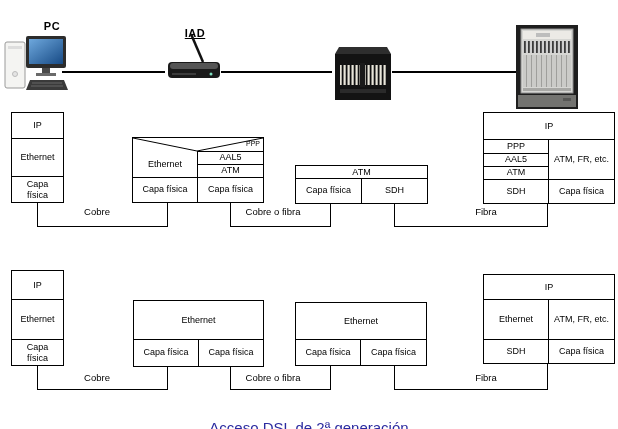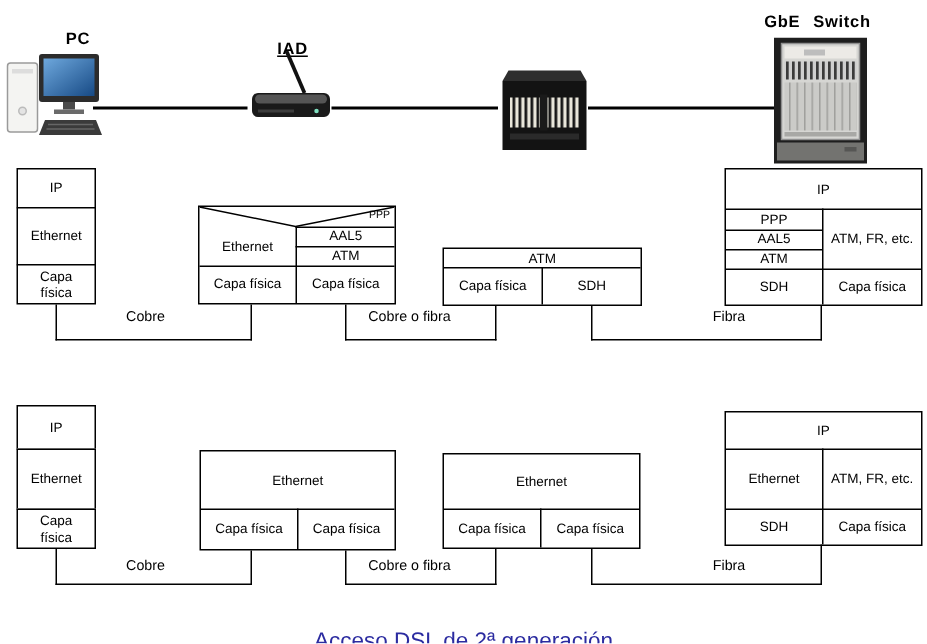--- a/index.html
+++ b/index.html
@@ -22,21 +22,20 @@
   .wrap span{display:block;width:36px;margin:0 auto;}
 </style>
 </head>
 <body>
 
 <div class="canvas">
 
   <div class="devlabel" style="left:23px;top:20px;width:58px;">PC</div>
   <div class="devlabel" style="left:166px;top:27px;width:58px;text-decoration:underline;">IAD</div>
   <div class="devlabel" style="left:329px;top:29px;width:64px;margin-top:34px;">DSLAM</div>
-  <div class="devlabel" style="left:500px;top:9px;width:90px;word-spacing:5px;">GbE Switch</div>
 
   <div class="hline" style="left:62px;top:71px;width:103px;height:2px;"></div>
   <div class="hline" style="left:221px;top:71px;width:111px;height:2px;"></div>
   <div class="hline" style="left:392px;top:71px;width:124px;height:2px;"></div>
 
   <svg class="abs" style="left:4px;top:34px;" width="64" height="62" viewBox="0 0 64 62">
     <defs>
       <linearGradient id="scr" x1="0" y1="0" x2="1" y2="1">
         <stop offset="0" stop-color="#6ea8dd"></stop>
           <stop offset="1" stop-color="#174a85"></stop>

